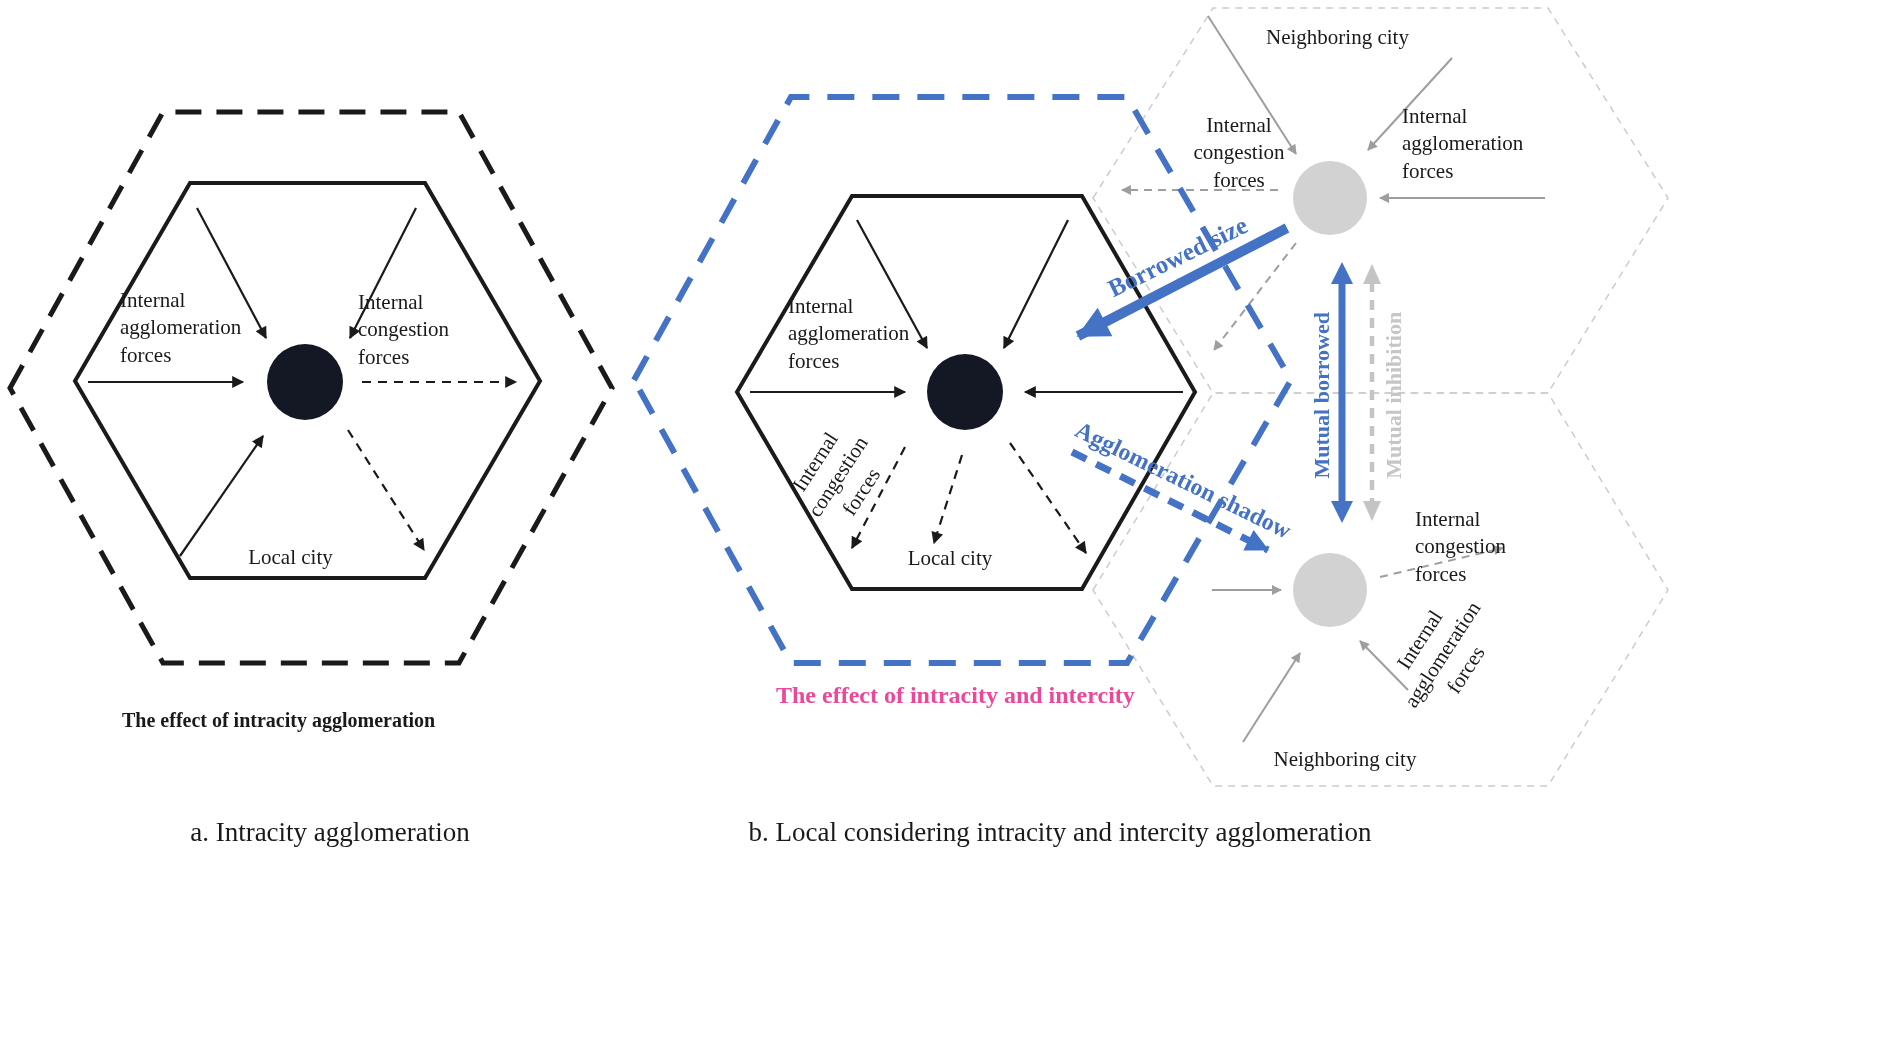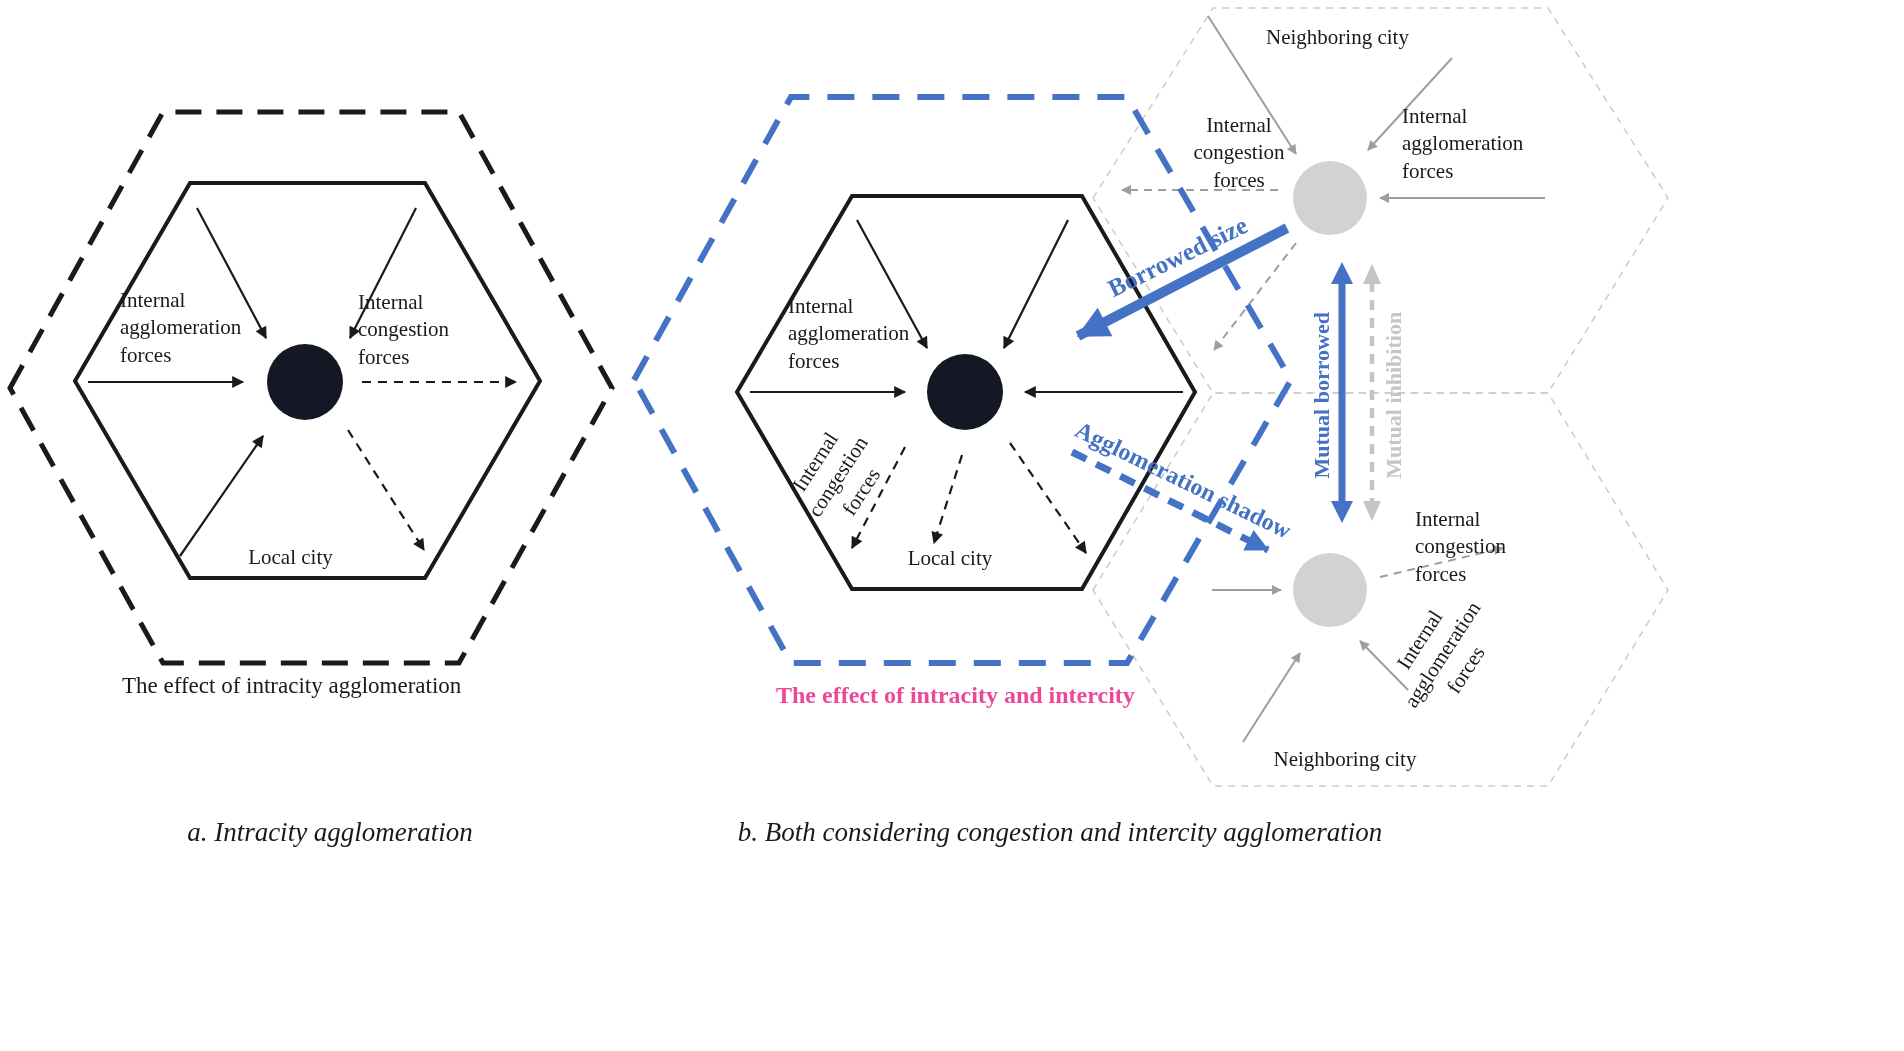--- a/index.html
+++ b/index.html
@@ -5,23 +5,23 @@
   * { margin:0; padding:0; box-sizing:border-box; }
   html,body { width:1904px; height:1051px; background:#ffffff; overflow:hidden;
     font-family:"Liberation Serif", serif; color:#1a1a1a; }
   .stage { position:relative; width:1904px; height:1051px; }
   .stage > svg { position:absolute; left:0; top:0; }
   .lbl { position:absolute; font-size:21px; line-height:1.3; }
   .center { text-align:center; }
   .rot { transform-origin:50% 50%; }
   .blue { color:#4472c4; font-weight:bold; }
   .lightgray { color:#c6c6c6; font-weight:bold; }
-  .effect-a { font-size:23px; font-weight:normal; white-space:nowrap; }
+  .effect-a { font-size:20px; font-weight:bold; white-space:nowrap;margin-top:36px; }
   .effect-b { font-size:24px; font-weight:bold; color:#ec4899; line-height:1.35; }
-  .caption { font-size:27px;font-style:italic; }
+  .caption { font-size:27px; }
 </style>
 </head>
 <body>
 
 <div class="stage">
 
   <svg width="1904" height="1051" viewBox="0 0 1904 1051">
     <defs>
       <marker id="mBlack" viewBox="0 0 10 10" refX="9" refY="5" markerWidth="14" markerHeight="12" orient="auto" markerUnits="userSpaceOnUse">
         <path d="M0,0 L10,5 L0,10 z" fill="#1a1a1a"></path>
@@ -97,21 +97,21 @@
   <div class="lbl center" style="left:228px; top:544px; width:125px;">Local city</div>
   <div class="lbl effect-a" style="left:122px; top:671px;">The effect of intracity agglomeration</div>
   <div class="lbl caption center" style="left:120px; top:815px; width:420px;">a. Intracity agglomeration</div>
 
   <div class="lbl" style="left:788px; top:293px; width:142px;">Internal agglomeration forces</div>
   <div class="lbl rot center" style="left:781px; top:436px; width:115px; transform:rotate(-57deg);">Internal congestion forces</div>
   <div class="lbl center" style="left:885px; top:545px; width:130px;">Local city</div>
   <div class="lbl effect-b" style="left:776px; top:679px; width:400px;">
     <div>The effect of intracity and intercity</div>
   </div>
-  <div class="lbl caption center" style="left:700px; top:815px; width:720px;">b. Both considering congestion and intercity agglomeration</div>
+  <div class="lbl caption center" style="left:700px; top:815px; width:720px;">b. Local considering intracity and intercity agglomeration</div>
 
   <div class="lbl rot center blue" style="left:1078px; top:241px; width:200px; font-size:25px; transform:rotate(-26deg);">Borrowed size</div>
   <div class="lbl rot center blue" style="left:1047px; top:465px; width:272px; font-size:24px; transform:rotate(26deg);">Agglomeration shadow</div>
   <div class="lbl rot center blue" style="left:1230px; top:381px; width:185px; font-size:22px; transform:rotate(-90deg);">Mutual borrowed</div>
   <div class="lbl rot center lightgray" style="left:1302px; top:381px; width:185px; font-size:22px; transform:rotate(-90deg);">Mutual inhibition</div>
 
   <div class="lbl center" style="left:1240px; top:24px; width:195px;">Neighboring city</div>
   <div class="lbl center" style="left:1188px; top:112px; width:102px;">Internal congestion forces</div>
   <div class="lbl" style="left:1402px; top:103px; width:140px;">Internal agglomeration forces</div>
 

